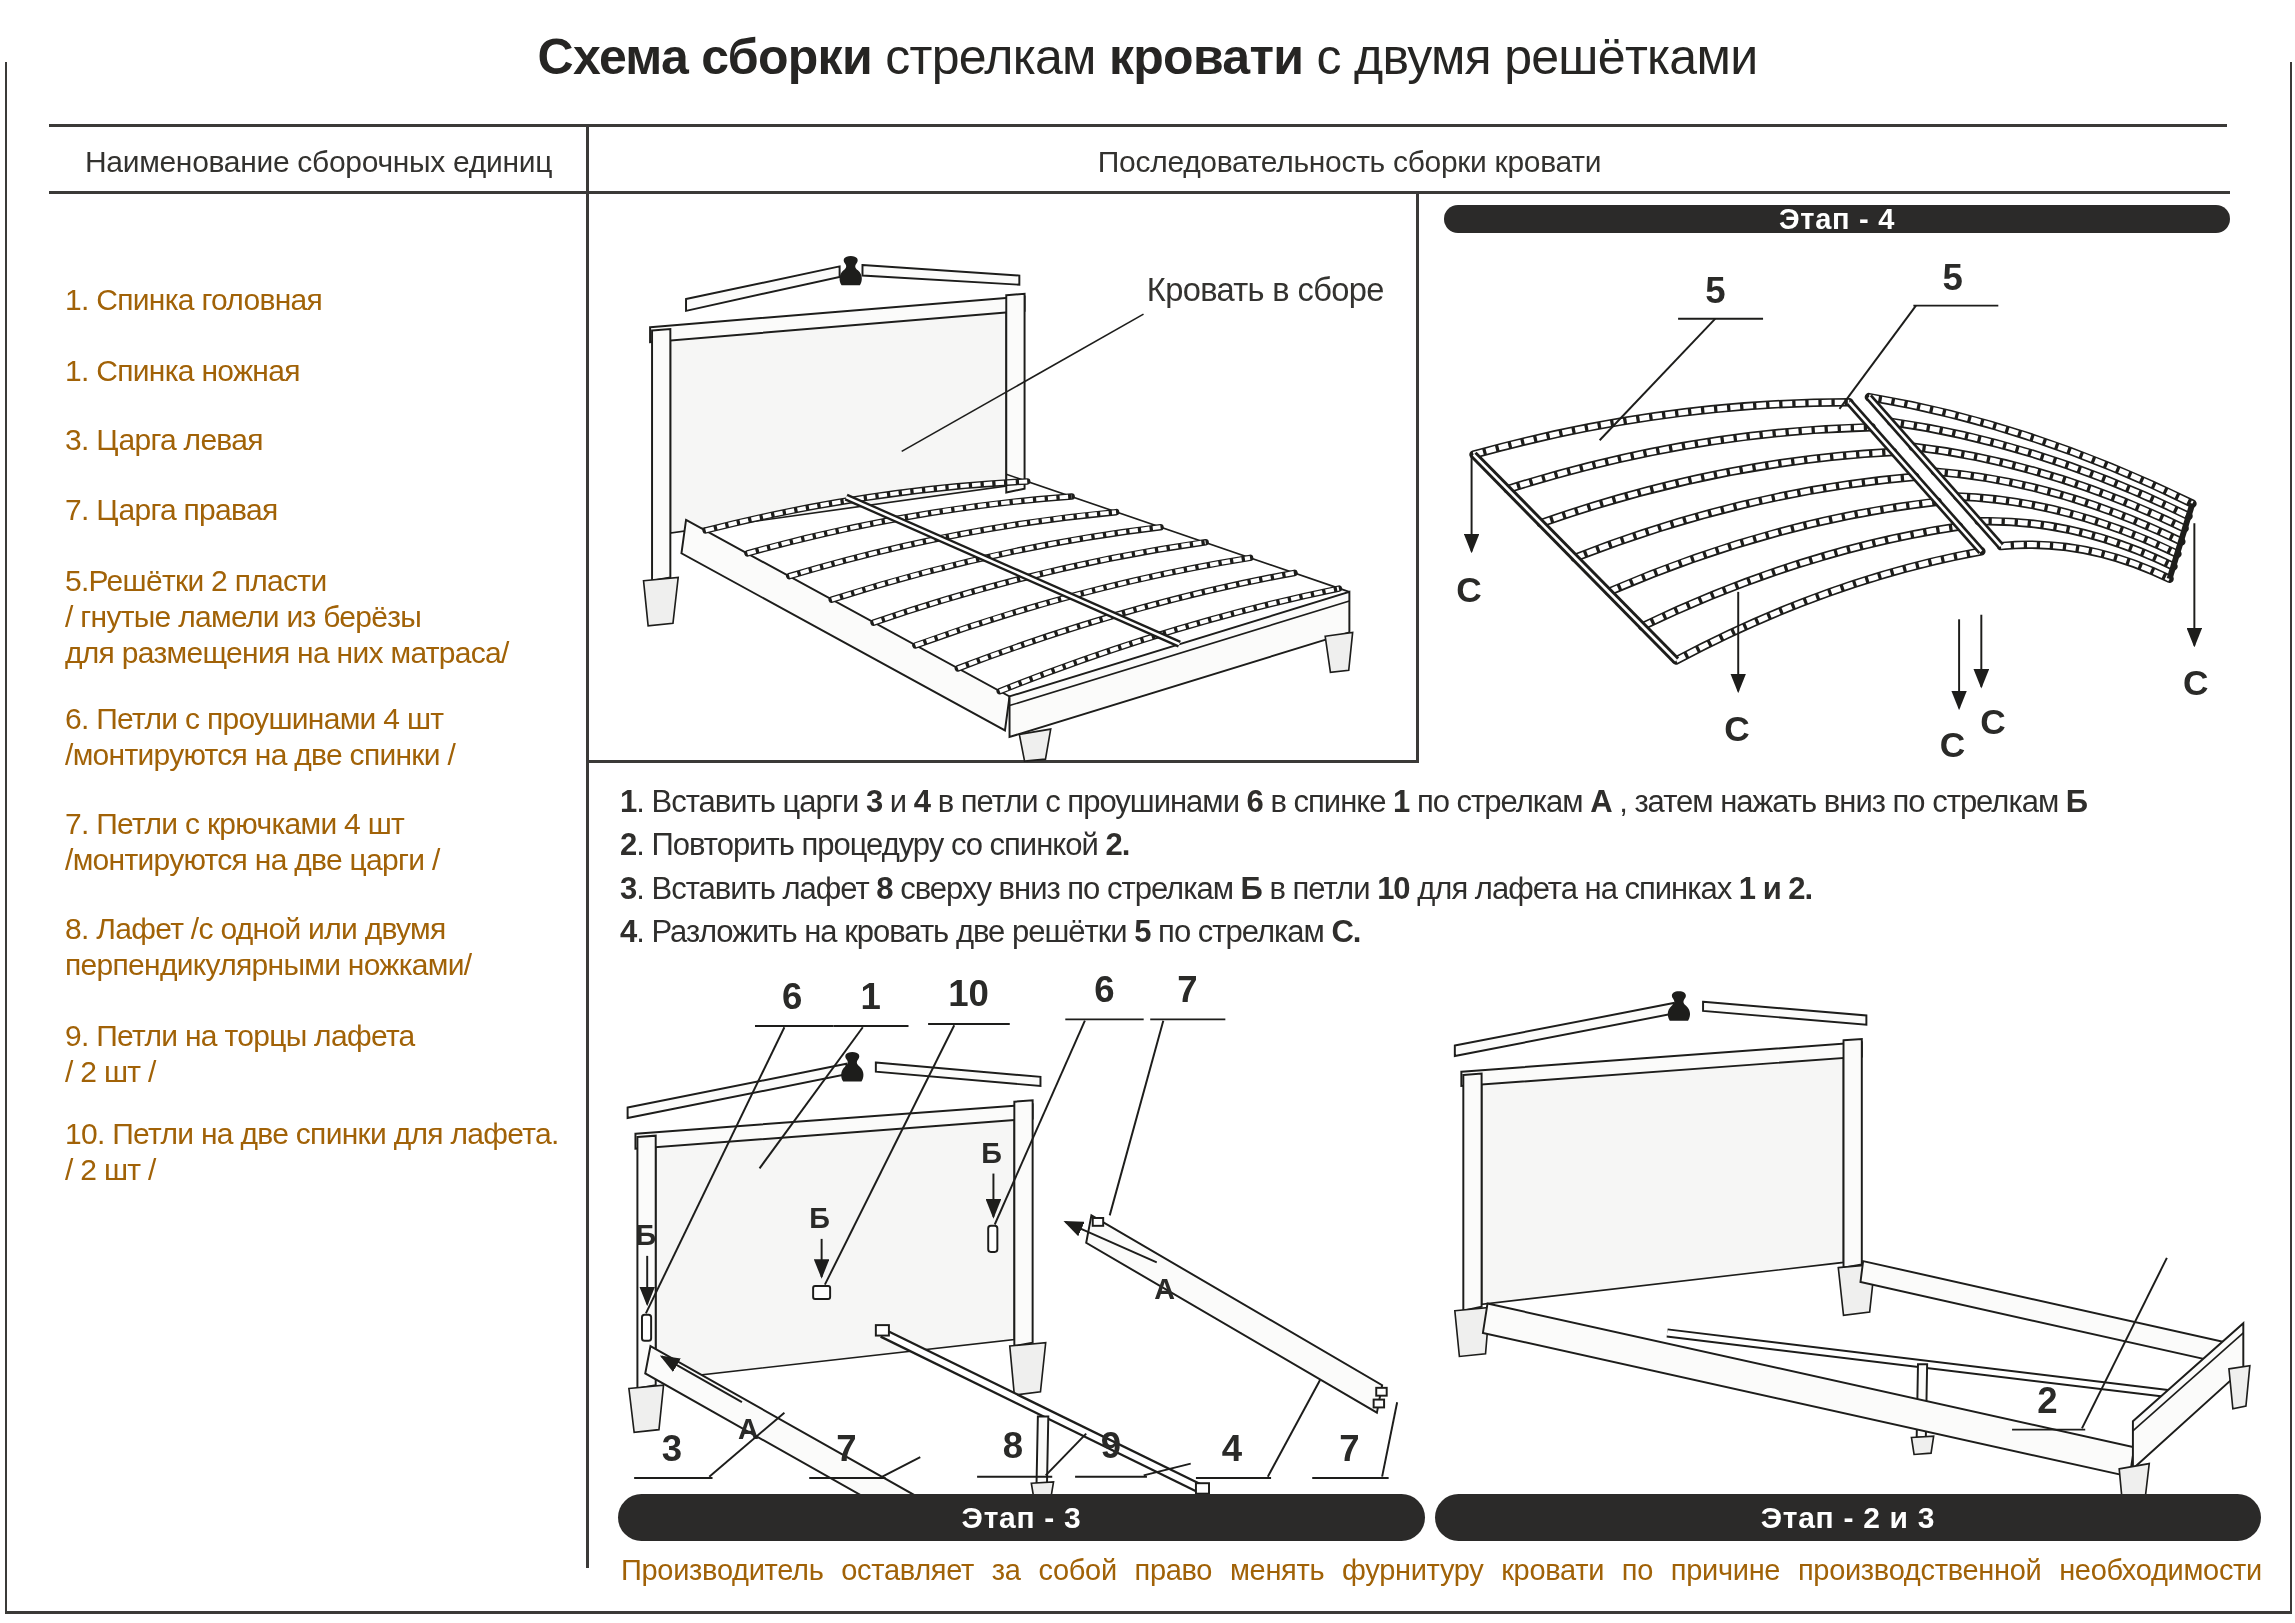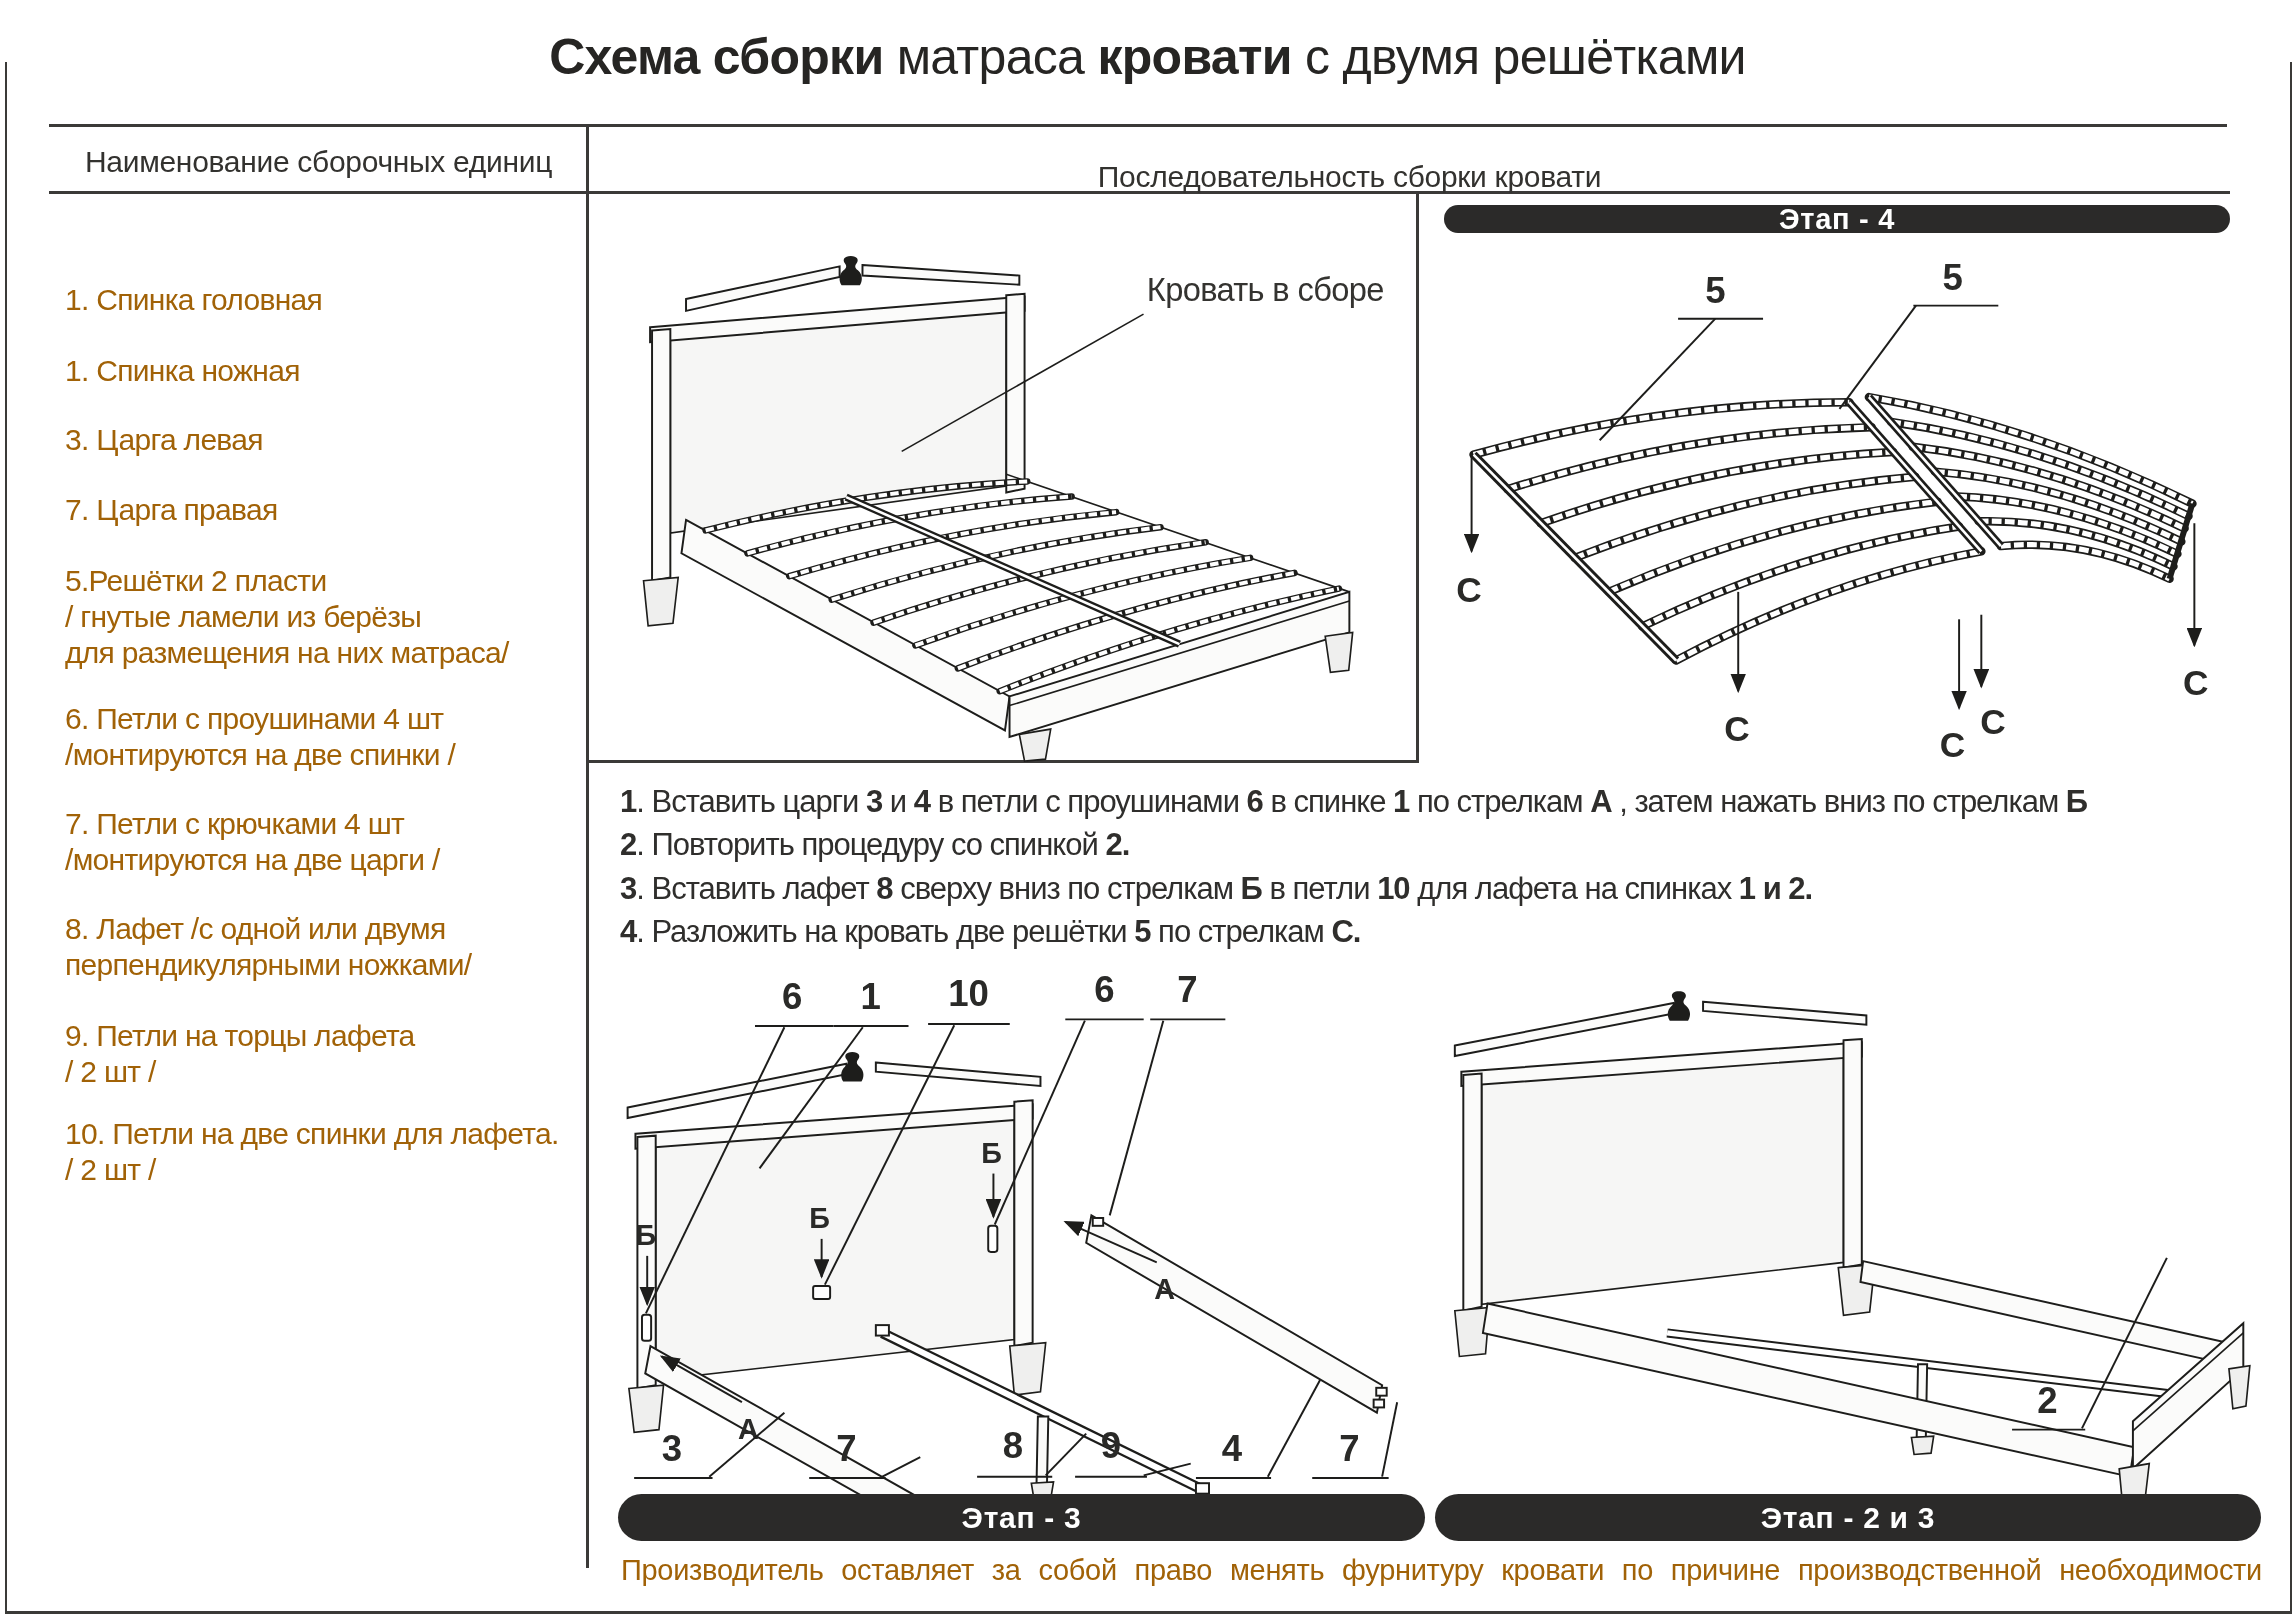--- a/index.html
+++ b/index.html
@@ -4,21 +4,21 @@
 <style>
   html,body{margin:0;padding:0;background:#fff;}
   #page{position:relative;width:2295px;height:1624px;background:#fff;overflow:hidden;
         font-family:"Liberation Sans",sans-serif;color:#2b2a29;}
   .abs{position:absolute;}
   .rule{position:absolute;background:#3b3a38;}
   .seg-b{font-weight:bold;}
   #title{left:0;top:27.5px;width:2295px;text-align:center;font-size:50px;letter-spacing:-0.7px;color:#262523;}
   .hdr{position:absolute;top:145px;font-size:30px;letter-spacing:-0.3px;text-align:center;color:#33322f;}
   #hdr-left{left:49px;width:539px;}
-  #hdr-right{left:588px;width:1523px;margin-top:15px;}
+  #hdr-right{left:588px;width:1523px;}
   .list-item{position:absolute;left:65px;width:543px;font-size:30px;line-height:36px;
              letter-spacing:-0.7px;color:#a16207;}
   .instr-line{position:absolute;left:620px;width:1673px;font-size:31px;letter-spacing:-1px;color:#2f2e2c;}
   .banner{position:absolute;background:#2b2a29;border-radius:26px;color:#fff;
           display:flex;align-items:center;justify-content:center;
           font-size:30px;font-weight:bold;letter-spacing:0.7px;}
   #footer{left:621px;top:1554px;width:1641px;font-size:29px;letter-spacing:-0.3px;color:#a16207;
           text-align:justify;text-align-last:justify;}
   svg{position:absolute;overflow:visible;}
   svg text{font-family:"Liberation Sans",sans-serif;fill:#2a2a28;}
@@ -40,21 +40,21 @@
   .sd-d{fill:none;stroke:#1d1d1b;stroke-width:10;stroke-linecap:round;}
   .sd-l{fill:none;stroke:#fff;stroke-width:6;stroke-dasharray:13 5;}
   .hinge{stroke:#1d1d1b;stroke-width:3;fill:#fff;}
   .vase{fill:#1d1d1b;stroke:none;}
 </style>
 </head>
 <body>
 
 <div id="page">
 
-  <div id="title" class="abs"><span class="seg-b">Схема сборки </span><span>матраса </span><span class="seg-b">кровати</span><span> с двумя решётками</span></div>
+  <div id="title" class="abs"><span class="seg-b">Схема сборки </span><span>стрелкам </span><span class="seg-b">кровати</span><span> с двумя решётками</span></div>
 
   <div class="rule" style="left:49px;top:124px;width:2178px;height:3.3px;"></div>
   <div class="rule" style="left:49px;top:191px;width:2181px;height:3.3px;"></div>
   <div class="rule" style="left:586px;top:124px;width:2.6px;height:1444px;"></div>
   <div class="rule" style="left:1416px;top:191px;width:2.6px;height:572px;"></div>
   <div class="rule" style="left:586px;top:760px;width:833px;height:2.6px;"></div>
   <div class="rule" style="left:5.2px;top:62px;width:2px;height:1552px;"></div>
   <div class="rule" style="left:2290px;top:62px;width:2px;height:1552px;"></div>
   <div class="rule" style="left:5.2px;top:1611px;width:2286px;height:3.3px;"></div>
 

